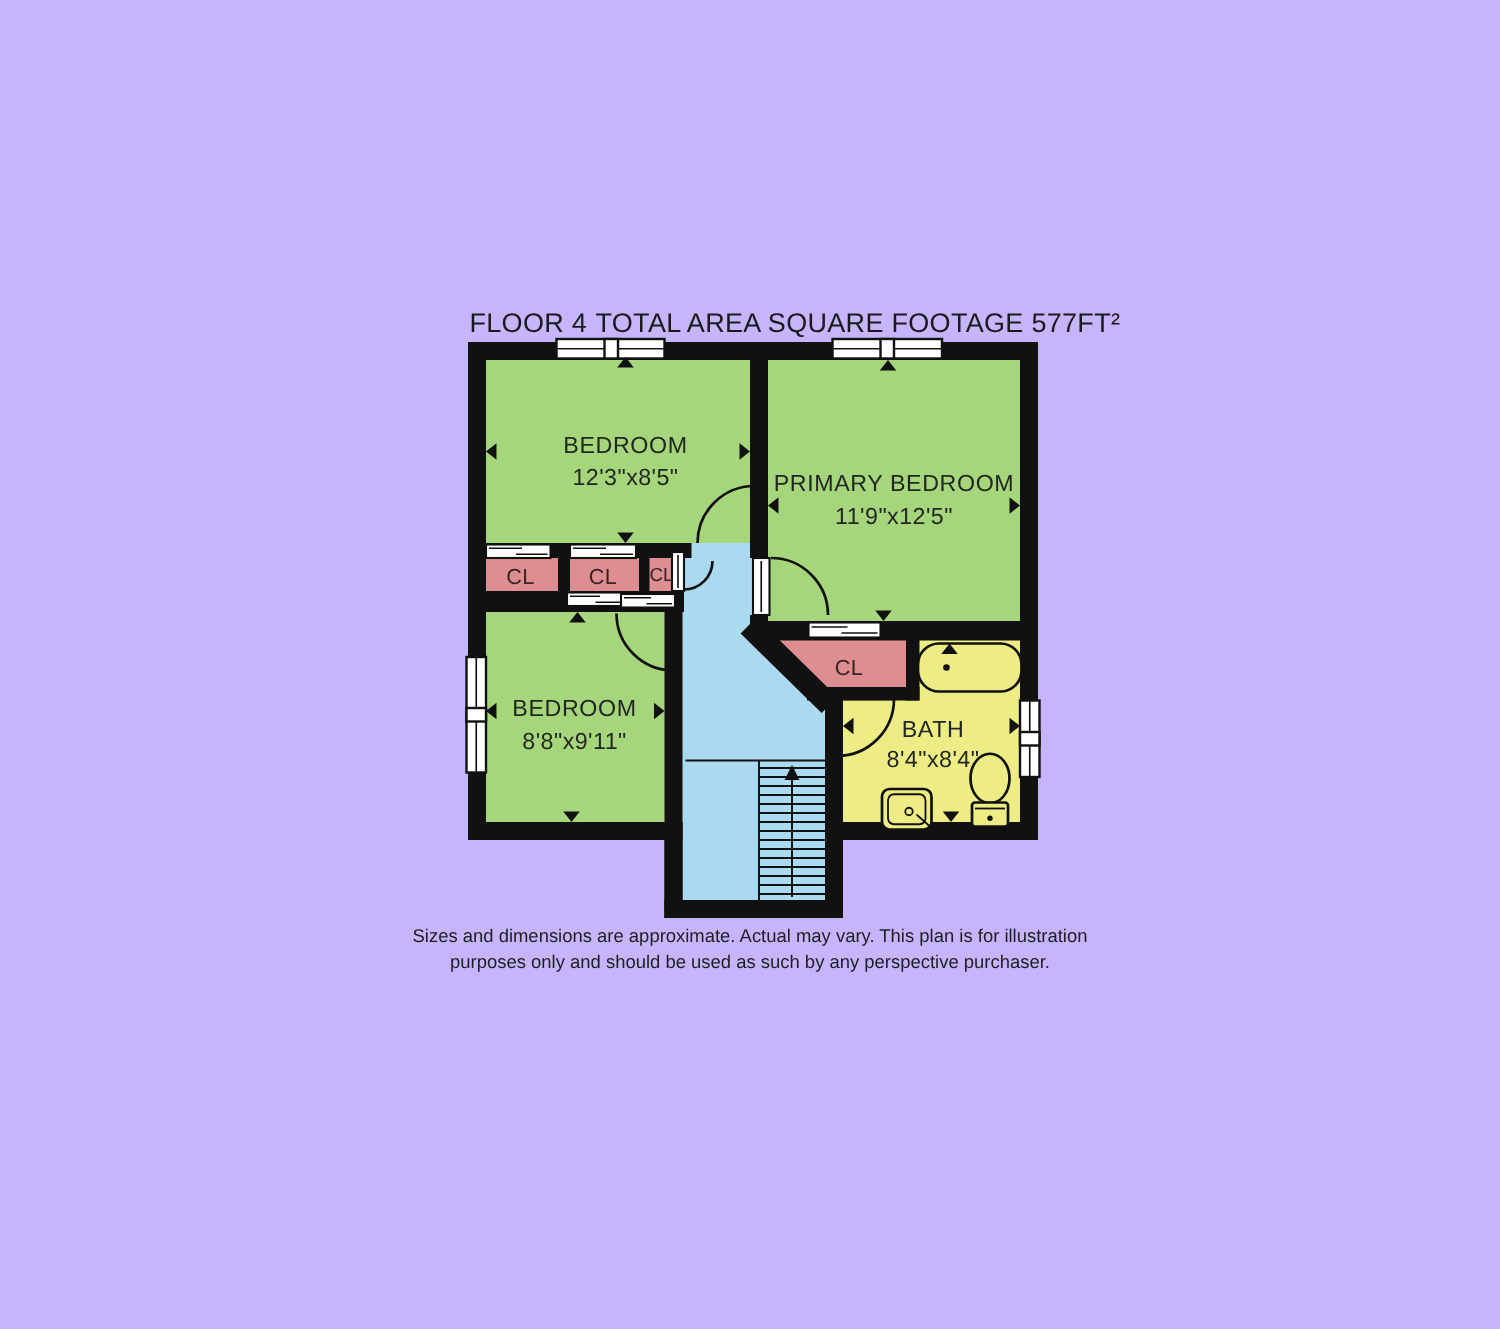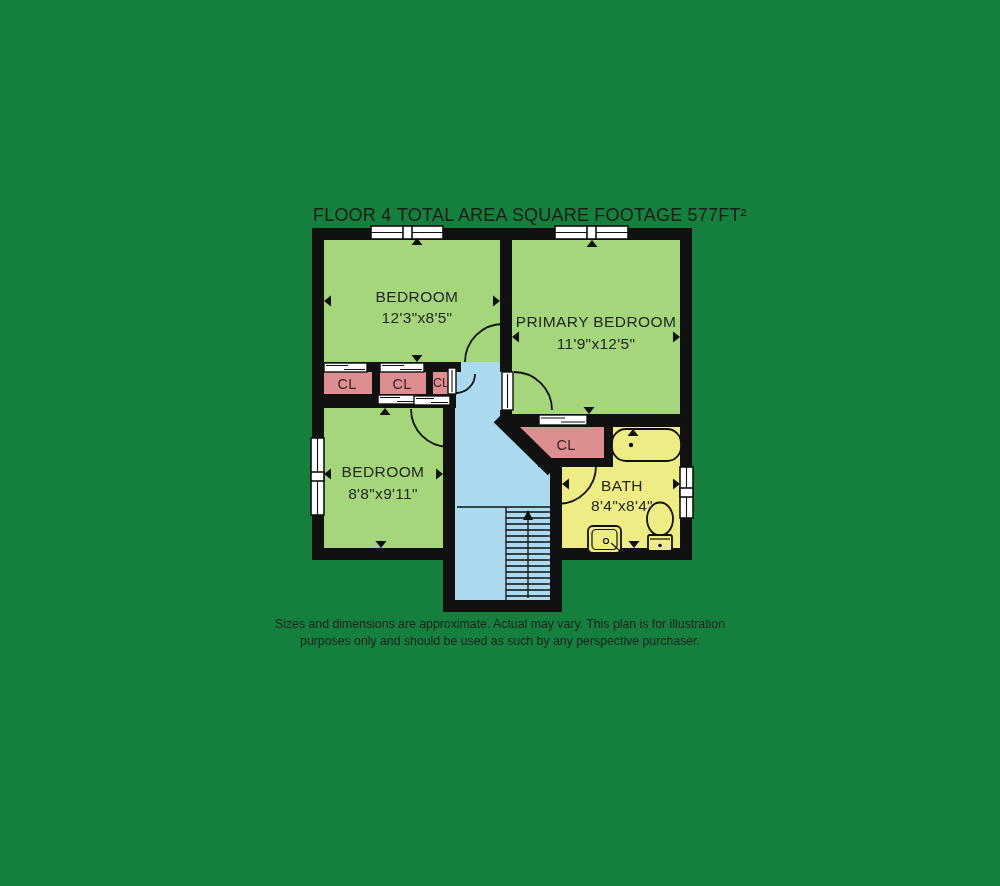--- a/index.html
+++ b/index.html
@@ -1,16 +1,16 @@
 <!DOCTYPE html>
 <html><head>
 <meta charset="utf-8">
 <style>
   html,body{margin:0;padding:0;background:#ffffff;}
-  #canvas{position:relative;width:1000px;height:886px;background:#15803d;overflow:hidden;}
+  #canvas{position:relative;width:1000px;height:886px;background:#c4b5fd;overflow:hidden;}
   svg{display:block;}
   .plan-text{font-family:"Liberation Sans",sans-serif;}
   .title-text{font-size:18px;fill:#1a1a1a;letter-spacing:.2px;}
   .room-name{font-size:15.5px;fill:#222722;text-anchor:middle;letter-spacing:.4px;}
   .room-dims{font-size:15.5px;fill:#222722;text-anchor:middle;letter-spacing:.3px;}
   .cl-label{font-size:14.5px;fill:#3a2326;text-anchor:middle;letter-spacing:.3px;}
   .cl-label-sm{font-size:12.5px;fill:#3a2326;text-anchor:middle;}
   .disclaimer-text{font-size:12.3px;fill:#1f1f1f;text-anchor:middle;}
   .wall{fill:#111111;}
   .win{fill:#ffffff;stroke:#111111;stroke-width:1.6;}

